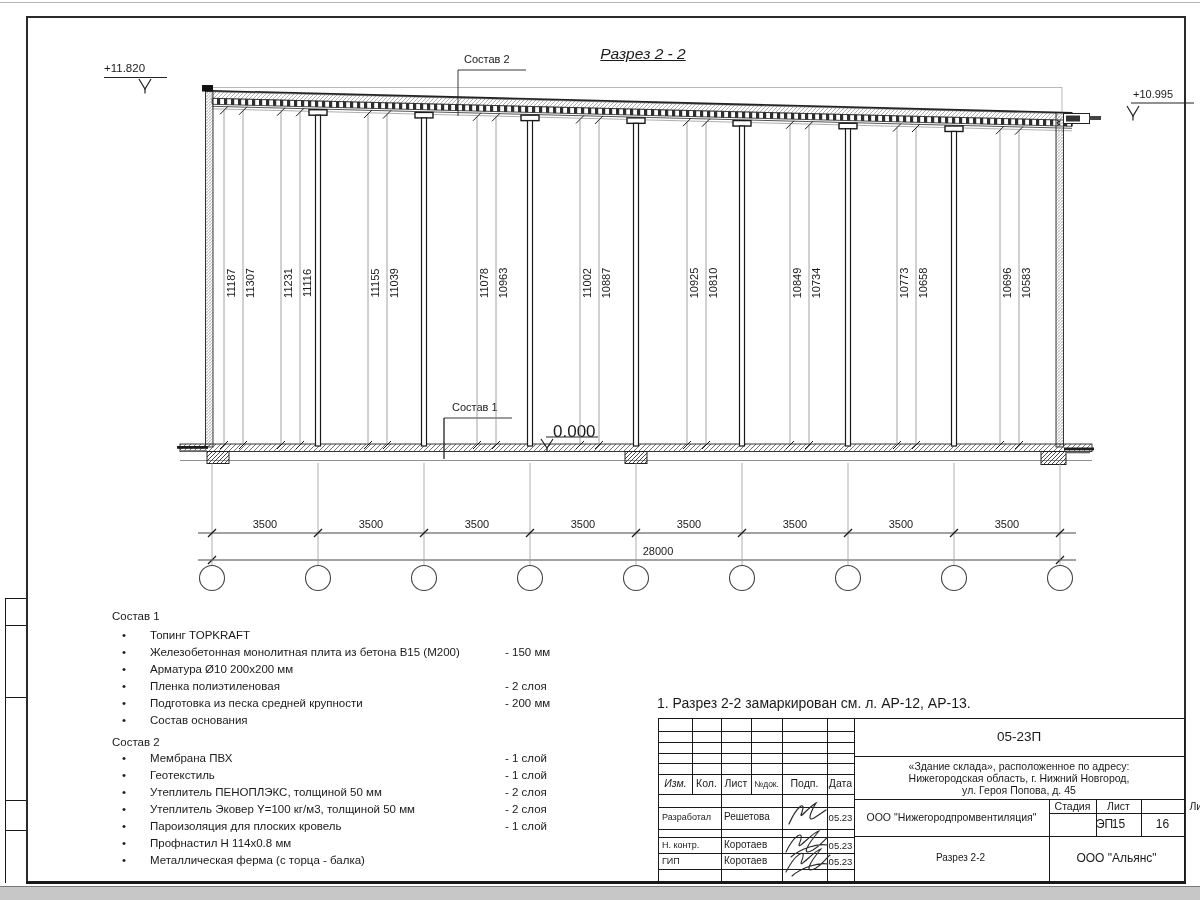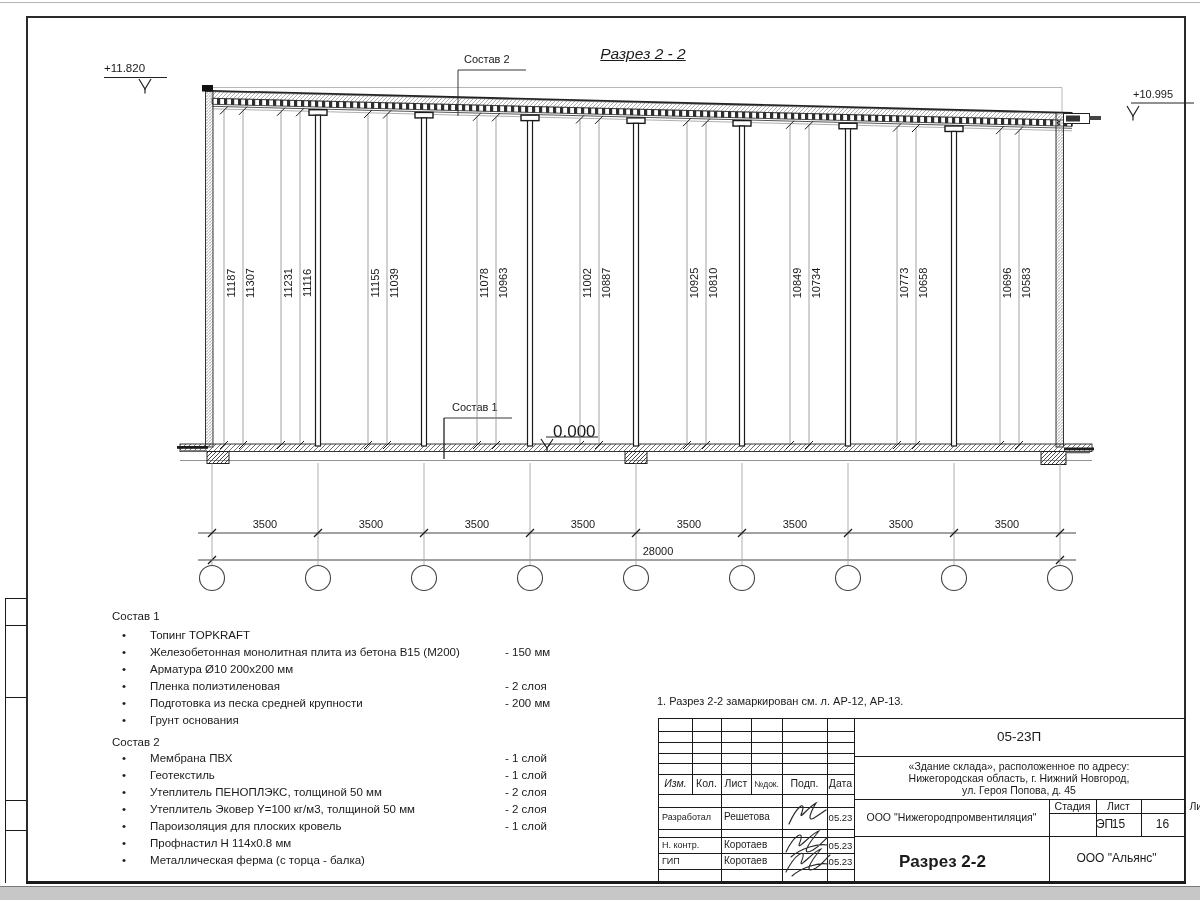--- a/index.html
+++ b/index.html
@@ -258,21 +258,21 @@
       <div style="position: absolute; font-family: &quot;Liberation Sans&quot;, sans-serif; color: rgb(26, 26, 26); white-space: nowrap; left: 122px; top: 663px; font-size: 11.5px;">•</div>
       <div style="position: absolute; font-family: &quot;Liberation Sans&quot;, sans-serif; color: rgb(26, 26, 26); white-space: nowrap; left: 150px; top: 663px; font-size: 11.5px;">Арматура Ø10 200х200 мм</div>
       <div style="position: absolute; font-family: &quot;Liberation Sans&quot;, sans-serif; color: rgb(26, 26, 26); white-space: nowrap; left: 505px; top: 663px; font-size: 11.5px;"></div>
       <div style="position: absolute; font-family: &quot;Liberation Sans&quot;, sans-serif; color: rgb(26, 26, 26); white-space: nowrap; left: 122px; top: 680px; font-size: 11.5px;">•</div>
       <div style="position: absolute; font-family: &quot;Liberation Sans&quot;, sans-serif; color: rgb(26, 26, 26); white-space: nowrap; left: 150px; top: 680px; font-size: 11.5px;">Пленка полиэтиленовая</div>
       <div style="position: absolute; font-family: &quot;Liberation Sans&quot;, sans-serif; color: rgb(26, 26, 26); white-space: nowrap; left: 505px; top: 680px; font-size: 11.5px;">-  2 слоя</div>
       <div style="position: absolute; font-family: &quot;Liberation Sans&quot;, sans-serif; color: rgb(26, 26, 26); white-space: nowrap; left: 122px; top: 697px; font-size: 11.5px;">•</div>
       <div style="position: absolute; font-family: &quot;Liberation Sans&quot;, sans-serif; color: rgb(26, 26, 26); white-space: nowrap; left: 150px; top: 697px; font-size: 11.5px;">Подготовка из песка средней крупности</div>
       <div style="position: absolute; font-family: &quot;Liberation Sans&quot;, sans-serif; color: rgb(26, 26, 26); white-space: nowrap; left: 505px; top: 697px; font-size: 11.5px;">- 200 мм</div>
       <div style="position: absolute; font-family: &quot;Liberation Sans&quot;, sans-serif; color: rgb(26, 26, 26); white-space: nowrap; left: 122px; top: 714px; font-size: 11.5px;">•</div>
-      <div style="position: absolute; font-family: &quot;Liberation Sans&quot;, sans-serif; color: rgb(26, 26, 26); white-space: nowrap; left: 150px; top: 714px; font-size: 11.5px;">Грунт основания</div>
+      <div style="position: absolute; font-family: &quot;Liberation Sans&quot;, sans-serif; color: rgb(26, 26, 26); white-space: nowrap; left: 150px; top: 714px; font-size: 11.5px;">Состав основания</div>
       <div style="position: absolute; font-family: &quot;Liberation Sans&quot;, sans-serif; color: rgb(26, 26, 26); white-space: nowrap; left: 505px; top: 714px; font-size: 11.5px;"></div>
       <div style="position: absolute; font-family: &quot;Liberation Sans&quot;, sans-serif; color: rgb(26, 26, 26); white-space: nowrap; left: 122px; top: 752px; font-size: 11.5px;">•</div>
       <div style="position: absolute; font-family: &quot;Liberation Sans&quot;, sans-serif; color: rgb(26, 26, 26); white-space: nowrap; left: 150px; top: 752px; font-size: 11.5px;">Мембрана ПВХ</div>
       <div style="position: absolute; font-family: &quot;Liberation Sans&quot;, sans-serif; color: rgb(26, 26, 26); white-space: nowrap; left: 505px; top: 752px; font-size: 11.5px;">- 1 слой</div>
       <div style="position: absolute; font-family: &quot;Liberation Sans&quot;, sans-serif; color: rgb(26, 26, 26); white-space: nowrap; left: 122px; top: 769px; font-size: 11.5px;">•</div>
       <div style="position: absolute; font-family: &quot;Liberation Sans&quot;, sans-serif; color: rgb(26, 26, 26); white-space: nowrap; left: 150px; top: 769px; font-size: 11.5px;">Геотекстиль</div>
       <div style="position: absolute; font-family: &quot;Liberation Sans&quot;, sans-serif; color: rgb(26, 26, 26); white-space: nowrap; left: 505px; top: 769px; font-size: 11.5px;">- 1 слой</div>
       <div style="position: absolute; font-family: &quot;Liberation Sans&quot;, sans-serif; color: rgb(26, 26, 26); white-space: nowrap; left: 122px; top: 786px; font-size: 11.5px;">•</div>
       <div style="position: absolute; font-family: &quot;Liberation Sans&quot;, sans-serif; color: rgb(26, 26, 26); white-space: nowrap; left: 150px; top: 786px; font-size: 11.5px;">Утеплитель ПЕНОПЛЭКС, толщиной 50 мм</div>
       <div style="position: absolute; font-family: &quot;Liberation Sans&quot;, sans-serif; color: rgb(26, 26, 26); white-space: nowrap; left: 505px; top: 786px; font-size: 11.5px;">- 2 слоя</div>
@@ -297,21 +297,21 @@
   <div class="abs txt" style="left:553px;top:422px;font-size:17px;z-index:2;">0.000</div>
 
   <div class="abs txt" style="left:464px;top:53px;font-size:11px;z-index:2;">Состав 2</div>
   <div class="abs txt" style="left:452px;top:401px;font-size:11px;z-index:2;">Состав 1</div>
 
   <div class="abs txt" style="left:628px;top:545px;width:60px;text-align:center;font-size:11px;z-index:2;">28000</div>
 
   <div class="abs txt" style="left:112px;top:610px;font-size:11.5px;z-index:2;">Состав 1</div>
   <div class="abs txt" style="left:112px;top:736px;font-size:11.5px;z-index:2;">Состав 2</div>
 
-  <div class="abs txt" style="left:657px;top:695px;font-size:11px;z-index:2;">1. Разрез 2-2 замаркирован см. л. АР-12, АР-13.</div>
+  <div class="abs txt" style="left:657px;top:695px;font-size:14px;z-index:2;">1. Разрез 2-2 замаркирован см. л. АР-12, АР-13.</div>
 
   <div class="abs" style="left:658px;top:718px;width:525px;height:163px;border:1.6px solid #1a1a1a;z-index:1;">
 
     <div class="vline" style="left:33px;top:0;height:75px;"></div>
     <div class="vline" style="left:92px;top:0;height:75px;"></div>
     <div class="vline" style="left:62px;top:0;height:163px;"></div>
     <div class="vline" style="left:123px;top:0;height:163px;"></div>
     <div class="vline" style="left:168px;top:0;height:163px;"></div>
     <div class="vline" style="left:195px;top:0;height:163px;"></div>
     <div class="vline" style="left:390px;top:80px;height:83px;"></div>
@@ -360,17 +360,17 @@
     <div class="cellc txt" style="left:195px;top:65px;width:330px;font-size:10.5px;">ул. Героя Попова, д. 45</div>
 
     <div class="cellc txt" style="left:195px;top:92px;width:195px;font-size:10.5px;">ООО "Нижегородпромвентиляция"</div>
     <div class="cellc txt" style="left:390px;top:81px;width:47px;font-size:10.5px;">Стадия</div>
     <div class="cellc txt" style="left:437px;top:81px;width:45px;font-size:10.5px;">Лист</div>
     <div class="cellc txt" style="left:482px;top:81px;width:43px;font-size:10.5px;margin-left:44px;">Листов</div>
     <div class="cellc txt" style="left:390px;top:98px;width:47px;font-size:12px;padding-left:32px;">ЭП</div>
     <div class="cellc txt" style="left:437px;top:98px;width:45px;font-size:12px;">15</div>
     <div class="cellc txt" style="left:482px;top:98px;width:43px;font-size:12px;">16</div>
 
-    <div class="cellc txt" style="left:186px;top:133px;width:195px;font-size:17px;font-weight:bold;">Разрез 2-2</div>
+    <div class="cellc txt" style="left:204px;top:133px;width:195px;font-size:10px;">Разрез 2-2</div>
     <div class="cellc txt" style="left:390px;top:132px;width:135px;font-size:12px;">ООО "Альянс"</div>
   </div>
 
 </div>
 
 </body></html>

